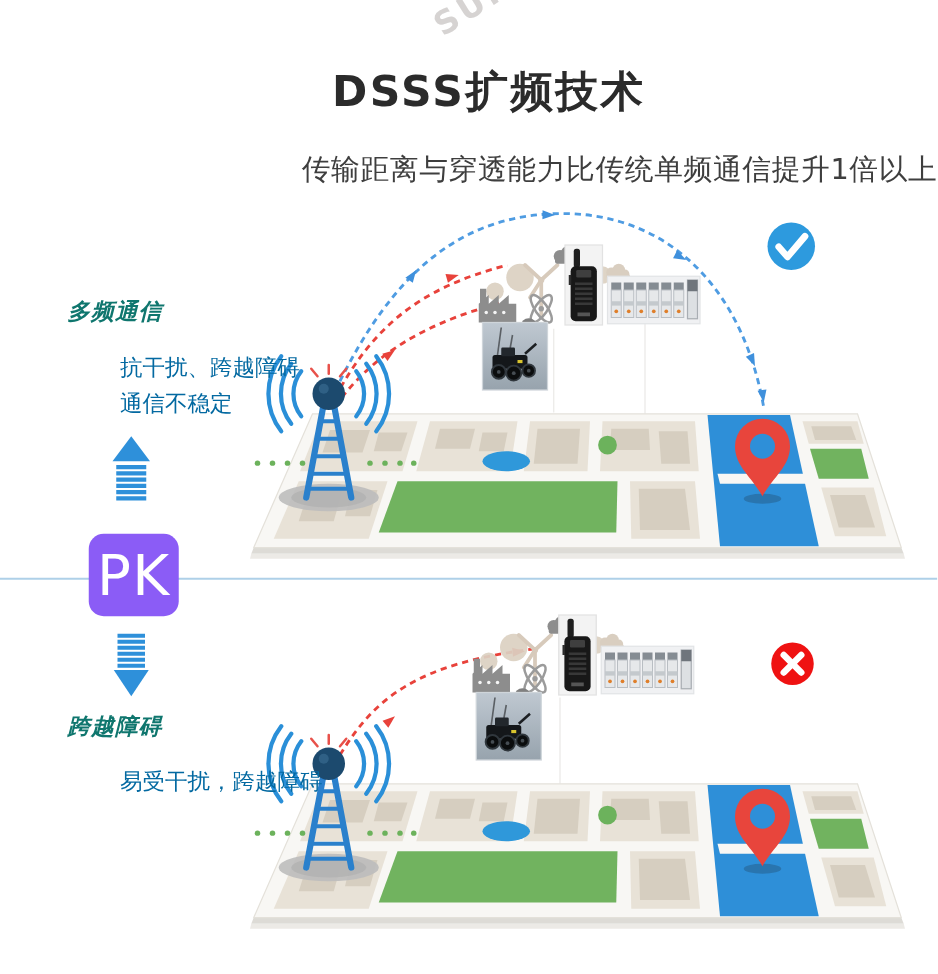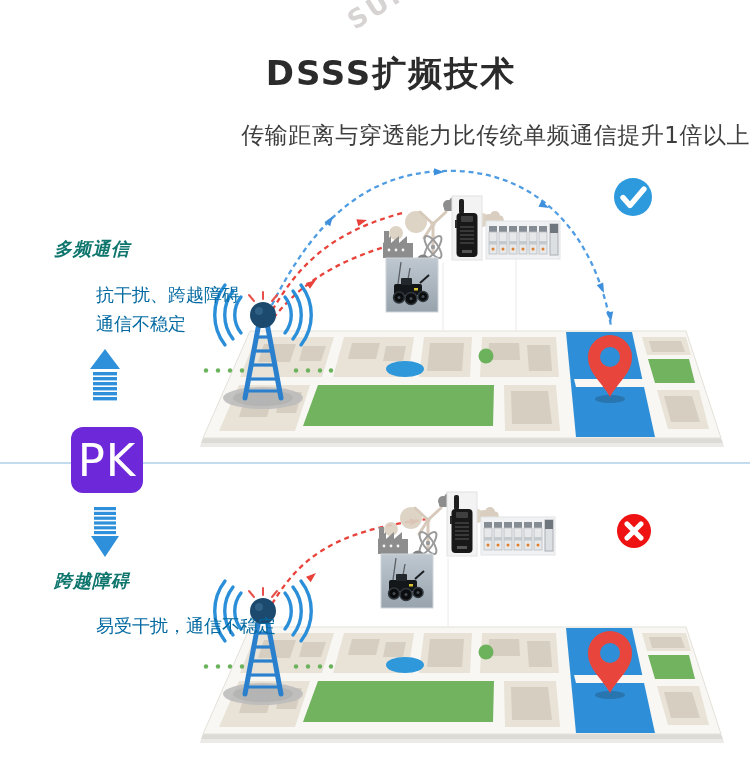--- a/index.html
+++ b/index.html
@@ -9,21 +9,21 @@
              color:#cfcccb;letter-spacing:3px;transform:rotate(-32deg);transform-origin:left top;
              opacity:.85;user-select:none;}
   .title{position:absolute;left:16px;top:28px;width:100%;text-align:center;font-size:34px;
          font-weight:600;letter-spacing:2px;color:#2b2b2b;}
   .subtitle{position:absolute;left:0;top:97px;width:100%;text-align:right;font-size:23px;
             font-weight:500;letter-spacing:.5px;color:#3e3e3e;}
   .sec-label{position:absolute;left:54px;font-size:18px;font-weight:600;letter-spacing:1px;color:#0f766e;font-style:italic;}
   .sec-desc{position:absolute;left:52px;font-size:18px;color:#0369a1;line-height:29px;margin-left:44px;}
   .lbl-multi{top:237px;} .desc-multi{top:280px;}
   .lbl-single{top:569px;} .desc-single{top:611px;}
-  .pk-badge{position:absolute;left:71px;top:427px;width:72px;height:66px;background:#6d28d9;
+  .pk-badge{position:absolute;left:71px;top:427px;width:72px;height:66px;background:#8b5cf6;
             border-radius:12px;color:#fff;display:flex;align-items:center;justify-content:center;
             font-size:45px;font-weight:400;letter-spacing:1px;z-index:3;}
   svg.scene{position:absolute;left:0;top:0;z-index:1;}
   .watermark,.title,.subtitle,.sec-label,.sec-desc{z-index:2;}
 </style>
 </head>
 <body>
 
 <div class="canvas">
 
@@ -34,21 +34,21 @@
   <div class="sec-label lbl-multi">多频通信</div>
   <div class="sec-desc desc-multi">
     <span>抗干扰、跨越障碍</span><br>
     <span>通信不稳定</span>
   </div>
 
   <div class="pk-badge">PK</div>
 
   <div class="sec-label lbl-single">跨越障碍</div>
   <div class="sec-desc desc-single">
-    <span>易受干扰，通信不稳定</span>
+    <span>易受干扰，跨越障碍</span>
   </div>
 
   <svg class="scene" width="750" height="779" viewBox="0 0 750 779">
     <defs>
       <linearGradient id="rbg" x1="0" y1="0" x2="0" y2="1">
         <stop offset="0" stop-color="#bfc8d1"></stop>
           <stop offset="1" stop-color="#97a3ad"></stop>
       </linearGradient>
 
       <path id="ah" d="M0,0 L-10,3.6 L-10,-3.6 Z"></path>

